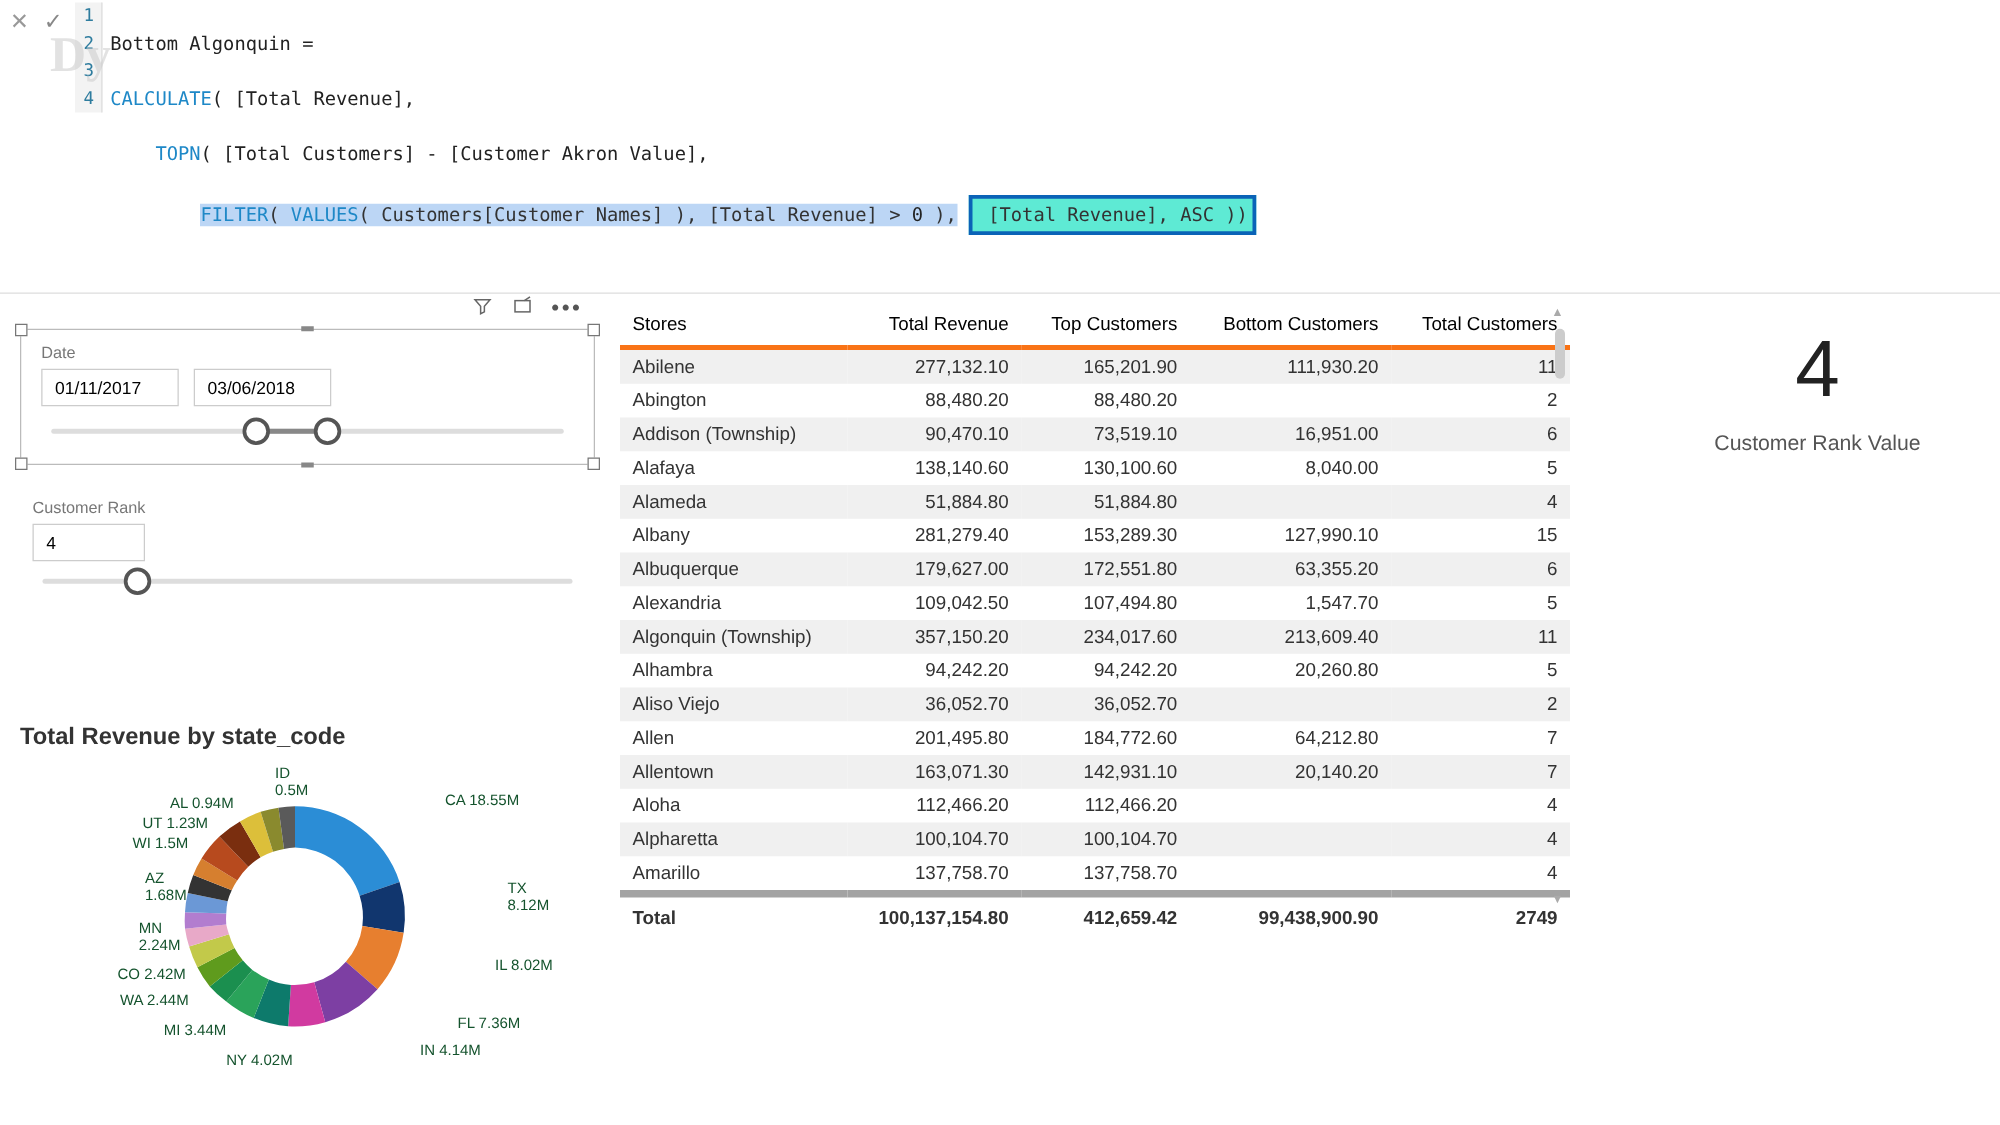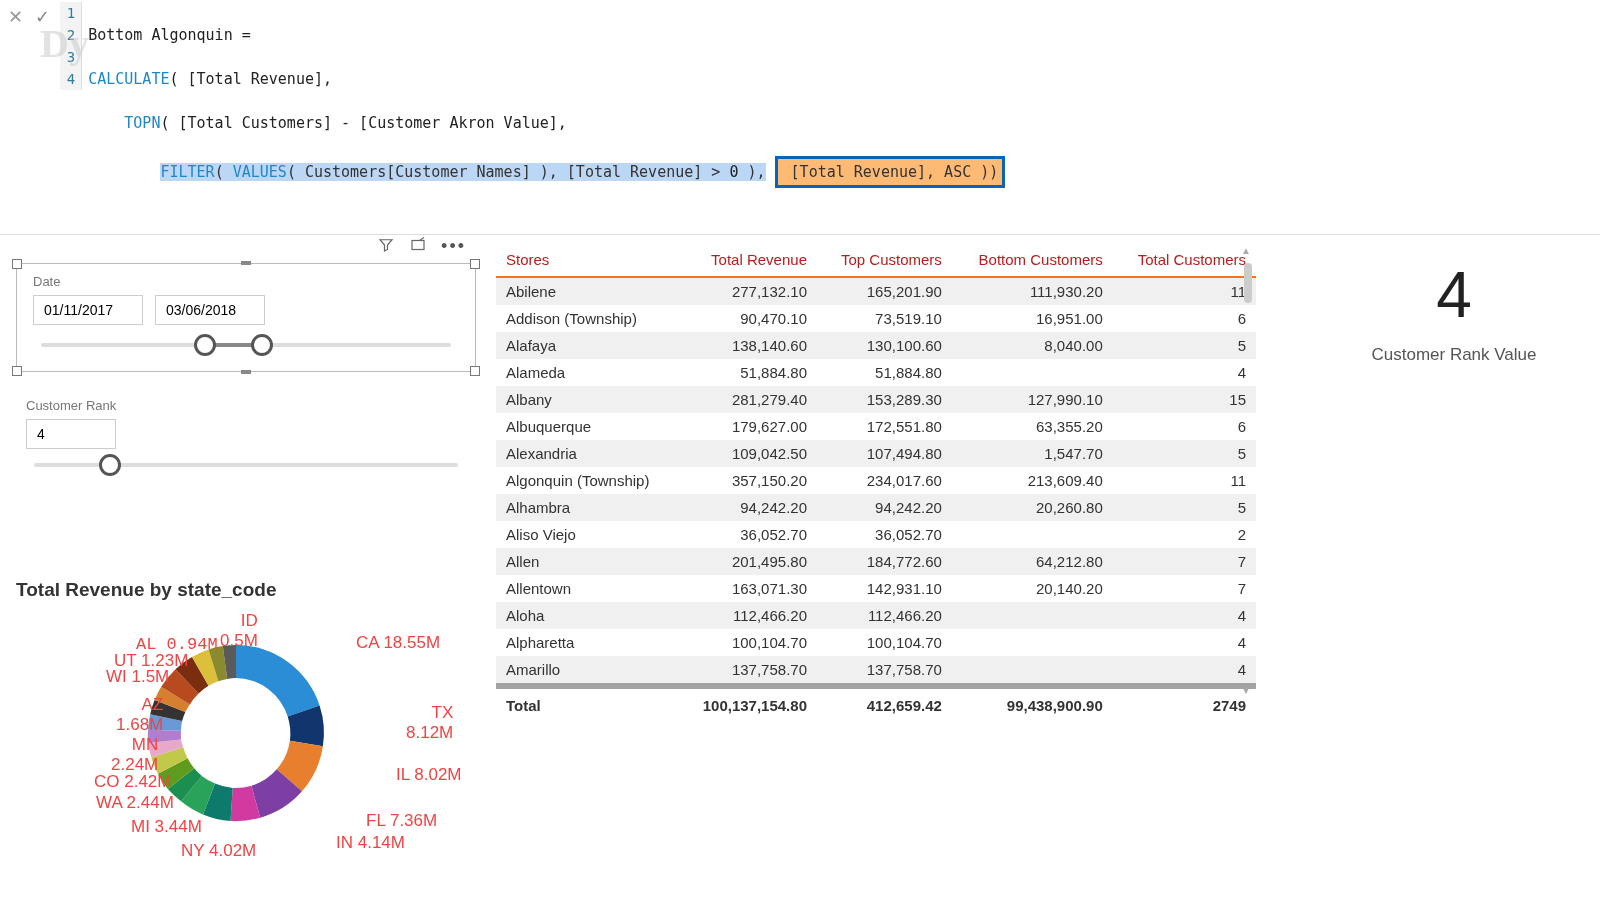--- a/index.html
+++ b/index.html
@@ -51,21 +51,21 @@
     position: relative;
   }
   .code .kw { color: #1e88c7; }
   .code .fld { color: #222; }
   .code .num { color: #222; }
   .hl-sel { background: #bcd6f5; }
   .hl-box {
     border: 3px solid #0b63b7;
     padding: 2px 4px;
     display: inline-block;
-    background: #fdba74;
+    background: #5eead4;
   }
 
   
   .logo {
     position: absolute;
     top: 20px;
     left: 40px;
     font-size: 40px;
     font-weight: bold;
     color: #ccc;
@@ -128,22 +128,22 @@
   .rank-box input {
     border: 1px solid #ccc; padding: 6px 10px; font-size: 14px; width: 90px;
   }
   .rank-slider { margin-top: 14px; }
 
   
   .mid-col { flex: 1; }
   .tbl { width: 760px; border-collapse: collapse; font-size: 15px; }
   .tbl th {
     text-align: left; padding: 8px 10px 8px 10px;
-    color: #b91c1c; font-weight: 400;
-    border-bottom: 2px solid #f97316;
+    color: #000000; font-weight: 400;
+    border-bottom: 4px solid #f97316;
   }
   .tbl th.num, .tbl td.num { text-align: right; }
   .tbl td { padding: 5px 10px; }
   .tbl tbody tr:nth-child(odd) td { background: #f0f0f0; }
   .tbl tfoot td {
     border-top: 6px solid #a3a3a3; font-weight: 600; padding: 8px 10px;
   }
   .scroll-hint {
     position: absolute;
     right: 2px; top: 0; bottom: 0; width: 12px;
@@ -156,22 +156,22 @@
   .right-col { width: 260px; text-align: center; padding-top: 20px; }
   .card-value { font-size: 64px; font-weight: 400; color: #222; line-height: 1; }
   .card-label { font-size: 17px; color: #555; margin-top: 18px; }
 
   
   .donut-box { position: relative; width: 440px; height: 340px; }
   .donut-title { font-size: 19px; font-weight: 600; color: #333; margin-bottom: 6px; }
   .donut-wrap { position: relative; width: 100%; height: 300px; }
   .donut-svg { position: absolute; left: 110px; top: 16px; }
   .dlabel {
-    position: absolute; font-size: 17px; color: #ef4444; white-space: nowrap;
-    text-align: right; line-height: 1.2;
+    position: absolute; font-size: 12px; color: #14532d; white-space: nowrap;
+    text-align: left; line-height: 1.2;
   }
 </style>
 </head>
 <body>
 
 <div class="logo">Dy</div>
 
 <div class="formula-area">
   <div class="formula-icons">
     <span class="x">✕</span>
@@ -276,21 +276,21 @@
         <div class="dlabel" style="top:204px; left:350px;">FL 7.36M</div>
         <div class="dlabel" style="top:226px; left:320px;">IN 4.14M</div>
         <div class="dlabel" style="top:234px; left:165px;">NY 4.02M</div>
         <div class="dlabel" style="top:210px; left:115px;">MI 3.44M</div>
         <div class="dlabel" style="top:186px; left:80px;">WA 2.44M</div>
         <div class="dlabel" style="top:165px; left:78px;">CO 2.42M</div>
         <div class="dlabel" style="top:128px; left:95px;"><span>MN</span><br><span>2.24M</span></div>
         <div class="dlabel" style="top:88px; left:100px;"><span>AZ</span><br><span>1.68M</span></div>
         <div class="dlabel" style="top:60px; left:90px;">WI 1.5M</div>
         <div class="dlabel" style="top:44px; left:98px;">UT 1.23M</div>
-        <div class="dlabel" style="top:28px; left:120px;font-family:Liberation Mono, monospace;">AL 0.94M</div>
+        <div class="dlabel" style="top:28px; left:120px;">AL 0.94M</div>
         <div class="dlabel" style="top:4px; left:204px;"><span>ID</span><br><span>0.5M</span></div>
       </div>
     </div>
   </div>
 
   <div class="mid-col">
     <div class="table-wrap">
       <table class="tbl">
         <thead>
           <tr>
@@ -301,20 +301,27 @@
             <th class="num">Total Customers</th>
           </tr>
         </thead>
         <tbody id="tbl-body">
             <tr>
               <td>Abilene</td>
               <td class="num">277,132.10</td>
               <td class="num">165,201.90</td>
               <td class="num">111,930.20</td>
               <td class="num">11</td>
+            </tr>
+            <tr>
+              <td>Abington</td>
+              <td class="num">88,480.20</td>
+              <td class="num">88,480.20</td>
+              <td class="num"></td>
+              <td class="num">2</td>
             </tr>
             <tr>
               <td>Addison (Township)</td>
               <td class="num">90,470.10</td>
               <td class="num">73,519.10</td>
               <td class="num">16,951.00</td>
               <td class="num">6</td>
             </tr>
             <tr>
               <td>Alafaya</td>

